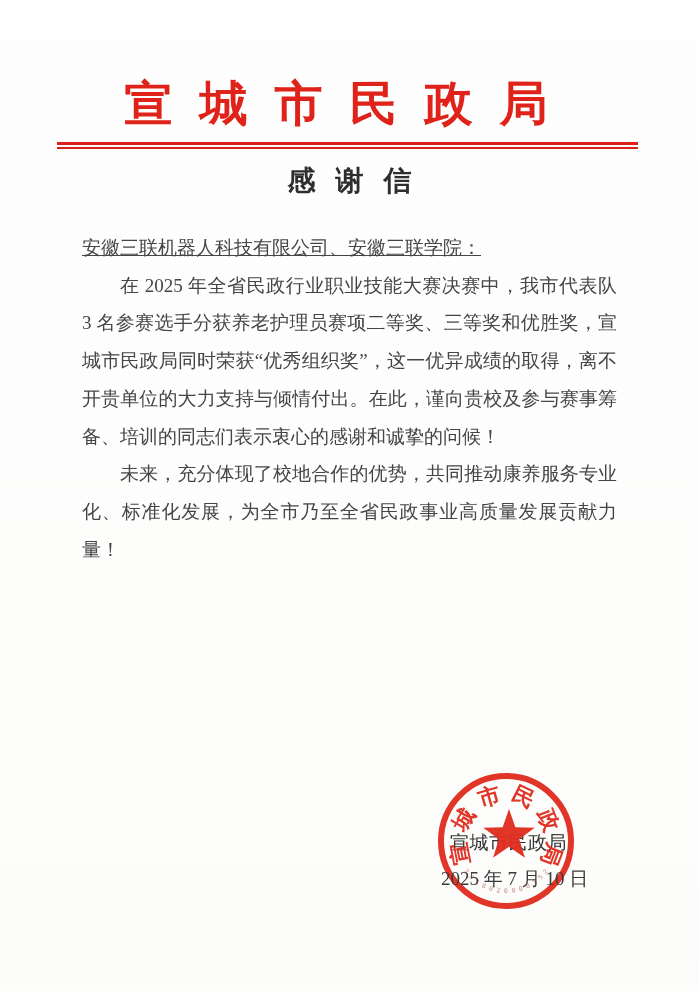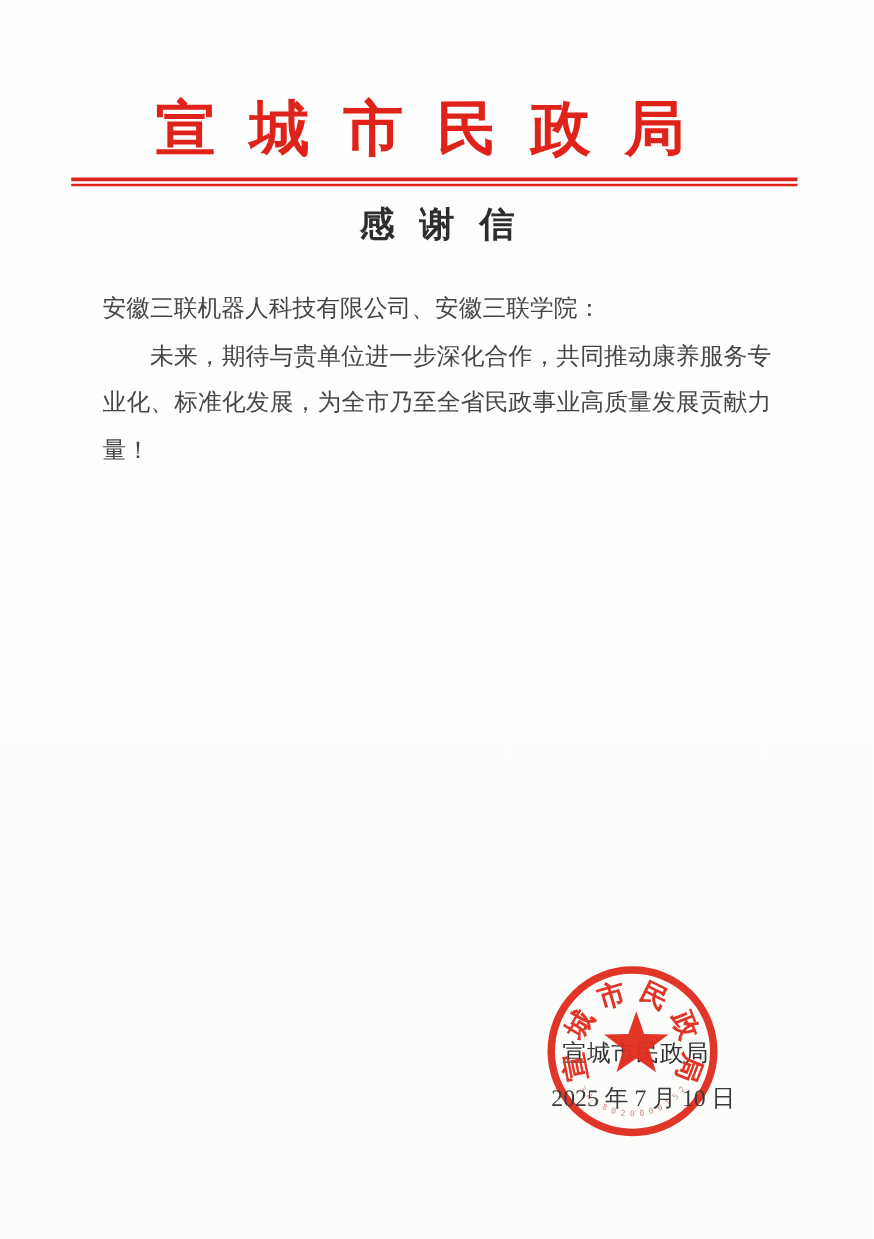--- a/index.html
+++ b/index.html
@@ -41,21 +41,21 @@
   }
   
   .letter-body{
     position:absolute;top:229px;left:82px;width:535px;
     font-size:19px;line-height:37.7px;
     color:#454545;
     text-align:justify;
     z-index:1;
   }
   .letter-body p{margin:0;padding:0;}
-  .salutation{text-indent:0;}
+  .salutation{text-indent:0;text-decoration:underline;}
   .para{text-indent:2em;}
   
   .sig-org{
     position:absolute;top:830px;left:450px;
     font-size:19px;color:#333333;letter-spacing:0.5px;
     white-space:nowrap;z-index:1;
   }
   .sig-date{
     position:absolute;top:866px;left:441px;
     font-size:19px;color:#3a3a3a;
@@ -75,21 +75,22 @@
 
   <div class="org-name">宣城市民政局</div>
 
   <div class="red-rule"></div>
 
   <div class="doc-title">感谢信</div>
 
   <div class="letter-body">
     <p class="salutation">安徽三联机器人科技有限公司、安徽三联学院：</p>
 
-      <p class="para">未来，期待与贵单位进一步深化合作，共同推动康养服务专业化、标准化发展，为全市乃至全省民政事业高质量发展贡献力量！</p>
+  <p class="para">在 2025 年全省民政行业职业技能大赛决赛中，我市代表队 3 名参赛选手分获养老护理员赛项二等奖、三等奖和优胜奖，宣城市民政局同时荣获“优秀组织奖”，这一优异成绩的取得，离不开贵单位的大力支持与倾情付出。在此，谨向贵校及参与赛事筹备、培训的同志们表示衷心的感谢和诚挚的问候！</p>
+      <p class="para">未来，充分体现了校地合作的优势，共同推动康养服务专业化、标准化发展，为全市乃至全省民政事业高质量发展贡献力量！</p>
     </div>
 
   <div class="sig-org">宣城市民政局</div>
 
   <svg class="seal" viewBox="-75 -75 150 150" xmlns="http://www.w3.org/2000/svg">
     <defs>
       <path id="sealTextArc" d="M -32.8,22.9 A 40 40 0 1 1 32.8,22.9" fill="none"></path>
       <path id="sealCodeArc" d="M -48.9,17.8 A 52 52 0 0 0 48.9,17.8" fill="none"></path>
     </defs>
     <circle cx="0" cy="0" r="65" fill="none" stroke="#e02d20" stroke-width="6"></circle>

